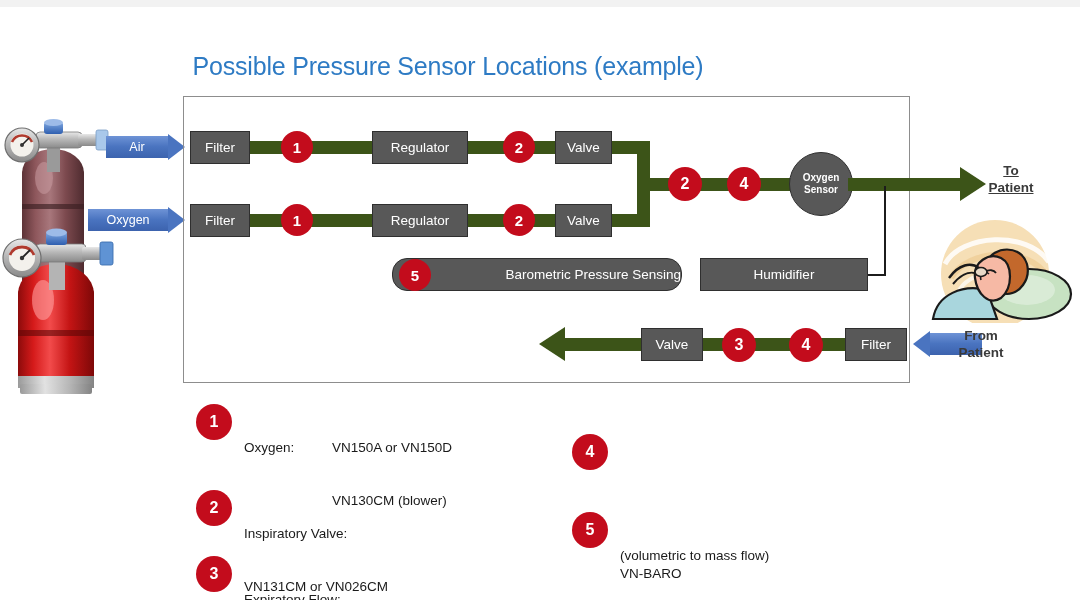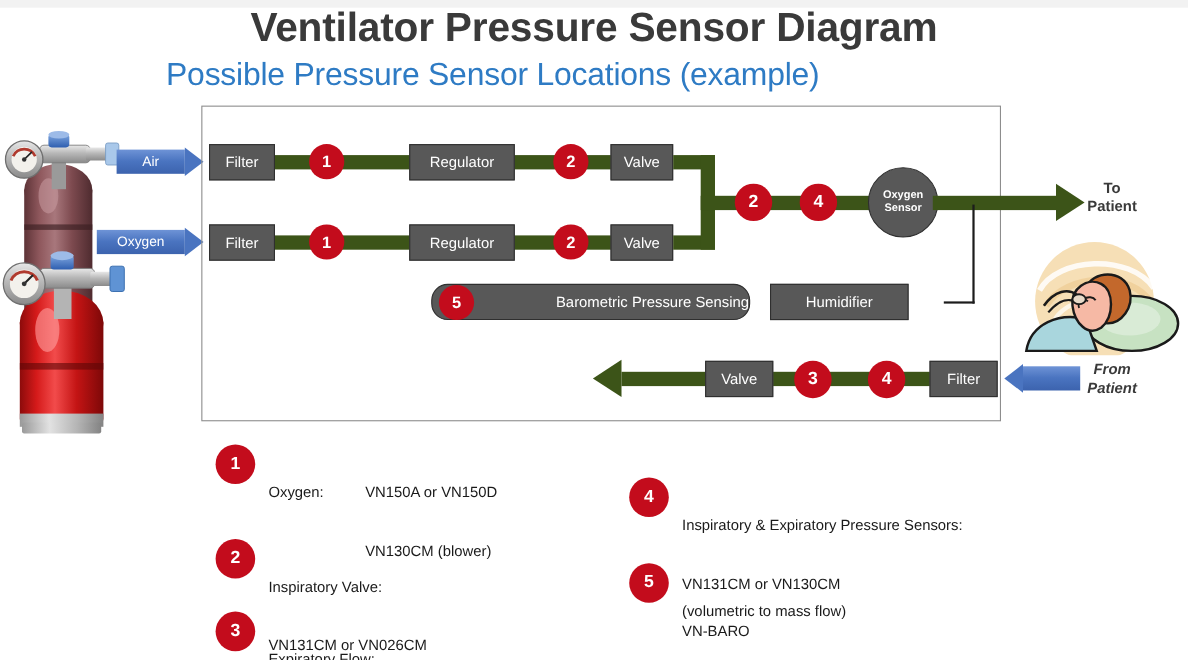--- a/index.html
+++ b/index.html
@@ -15,21 +15,21 @@
   
   .topband{left:0;top:0;width:1080px;height:7px;background:#f2f2f2;}
 
   
   .title{
     left:0;top:4px;width:1080px;text-align:center;
     font-size:37px;font-weight:bold;color:#3a3a3a;letter-spacing:-0.2px;
   }
   .subtitle{
     left:0;top:52px;width:896px;text-align:center;
-    font-size:29px;color:#2e7bc4;letter-spacing:-0.2px;
+    font-size:25px;color:#2e7bc4;letter-spacing:-0.2px;
   }
 
   
   .frame{
     left:183px;top:96px;width:725px;height:285px;
     border:1.5px solid #8d8d8d;background:transparent;
   }
 
   
   .pipe{background:#3c5418;}
@@ -120,21 +120,20 @@
     font-size:23px;color:#6b6f72;letter-spacing:1.2px;line-height:24px;
   }
 </style>
 </head>
 <body>
 
 <div id="stage">
 
   <div class="abs topband"></div>
 
-  <div class="abs title">Ventilator Pressure Sensor Diagram</div>
   <div class="abs subtitle">Possible Pressure Sensor Locations (example)</div>
 
   <div class="abs" style="left:0px;top:118px;width:180px;height:280px;">
     <svg width="180" height="280" viewBox="0 0 180 280">
       <defs>
         <linearGradient id="gAir" x1="0" y1="0" x2="1" y2="0">
           <stop offset="0%" stop-color="#5d3337"></stop>
           <stop offset="22%" stop-color="#8e575c"></stop>
           <stop offset="45%" stop-color="#a8777c"></stop>
           <stop offset="70%" stop-color="#7d4a4f"></stop>
@@ -294,21 +293,21 @@
   <div class="abs conn" style="left:884px;top:186px;width:2px;height:90px;"></div>
   <div class="abs conn" style="left:858px;top:274px;width:28px;height:2px;"></div>
 
   <div class="abs box left-pad" style="left:392px;top:258px;width:290px;height:33px;">
     <span>Barometric Pressure Sensing</span>
   </div>
   <div class="abs badge sm" style="left:399px;top:259px;">
     <span>5</span>
   </div>
 
-  <div class="abs box" style="left:700px;top:258px;width:126px;height:33px;">
+  <div class="abs box" style="left:700px;top:258px;width:168px;height:33px;">
     <span>Humidifier</span>
   </div>
 
   <div class="abs pipe pipeh" style="left:565px;top:338px;width:290px;"></div>
   <div class="abs arrowL" style="left:539px;top:327px;"></div>
 
   <div class="abs box" style="left:641px;top:328px;width:62px;height:33px;">
     <span>Valve</span>
   </div>
 
@@ -322,26 +321,26 @@
 
   <div class="abs box" style="left:845px;top:328px;width:62px;height:33px;">
     <span>Filter</span>
   </div>
 
   <div class="abs bluearrow rev" style="left:913px;top:331px;">
     <div class="head"></div>
     <div class="shaft" style="width:52px;"></div>
   </div>
 
-  <div class="abs iolabel" style="left:966px;top:162px;width:90px;">
+  <div class="abs iolabel" style="left:966px;top:162px;width:90px;text-decoration:underline;">
     <div>To</div>
     <div>Patient</div>
   </div>
 
-  <div class="abs iolabel" style="left:966px;top:327px;width:90px;font-style:italic;">
+  <div class="abs iolabel" style="left:936px;top:327px;width:90px;">
     <div>From</div>
     <div>Patient</div>
   </div>
 
   <div class="abs" style="left:915px;top:218px;width:160px;height:105px;">
     <svg width="160" height="105" viewBox="0 0 160 105">
       <defs>
         <clipPath id="cpPatient">
             <rect x="0" y="0" width="160" height="105"></rect>
           </clipPath>
@@ -406,24 +405,20 @@
     <div class="legtext" style="margin-left:12px;">
       <div>Expiratory Flow:</div>
       
     </div>
   </div>
 
   <div class="abs legitem" style="left:572px;top:434px;">
     <div class="badge" style="width:36px;height:36px;font-size:16px;flex:none;">
       <span>4</span>
     </div>
-    <div class="legtext" style="margin-left:12px;">
-      <div>Inspiratory &amp; Expiratory Pressure Sensors:</div>
-      <div>VN131CM or VN130CM</div>
-    </div>
   </div>
 
   <div class="abs legitem" style="left:572px;top:512px;">
     <div class="badge" style="width:36px;height:36px;font-size:16px;flex:none;">
       <span>5</span>
     </div>
     <div class="legtext" style="margin-left:12px;">
       <div>(volumetric to mass flow)
 VN-BARO</div>
     </div>

